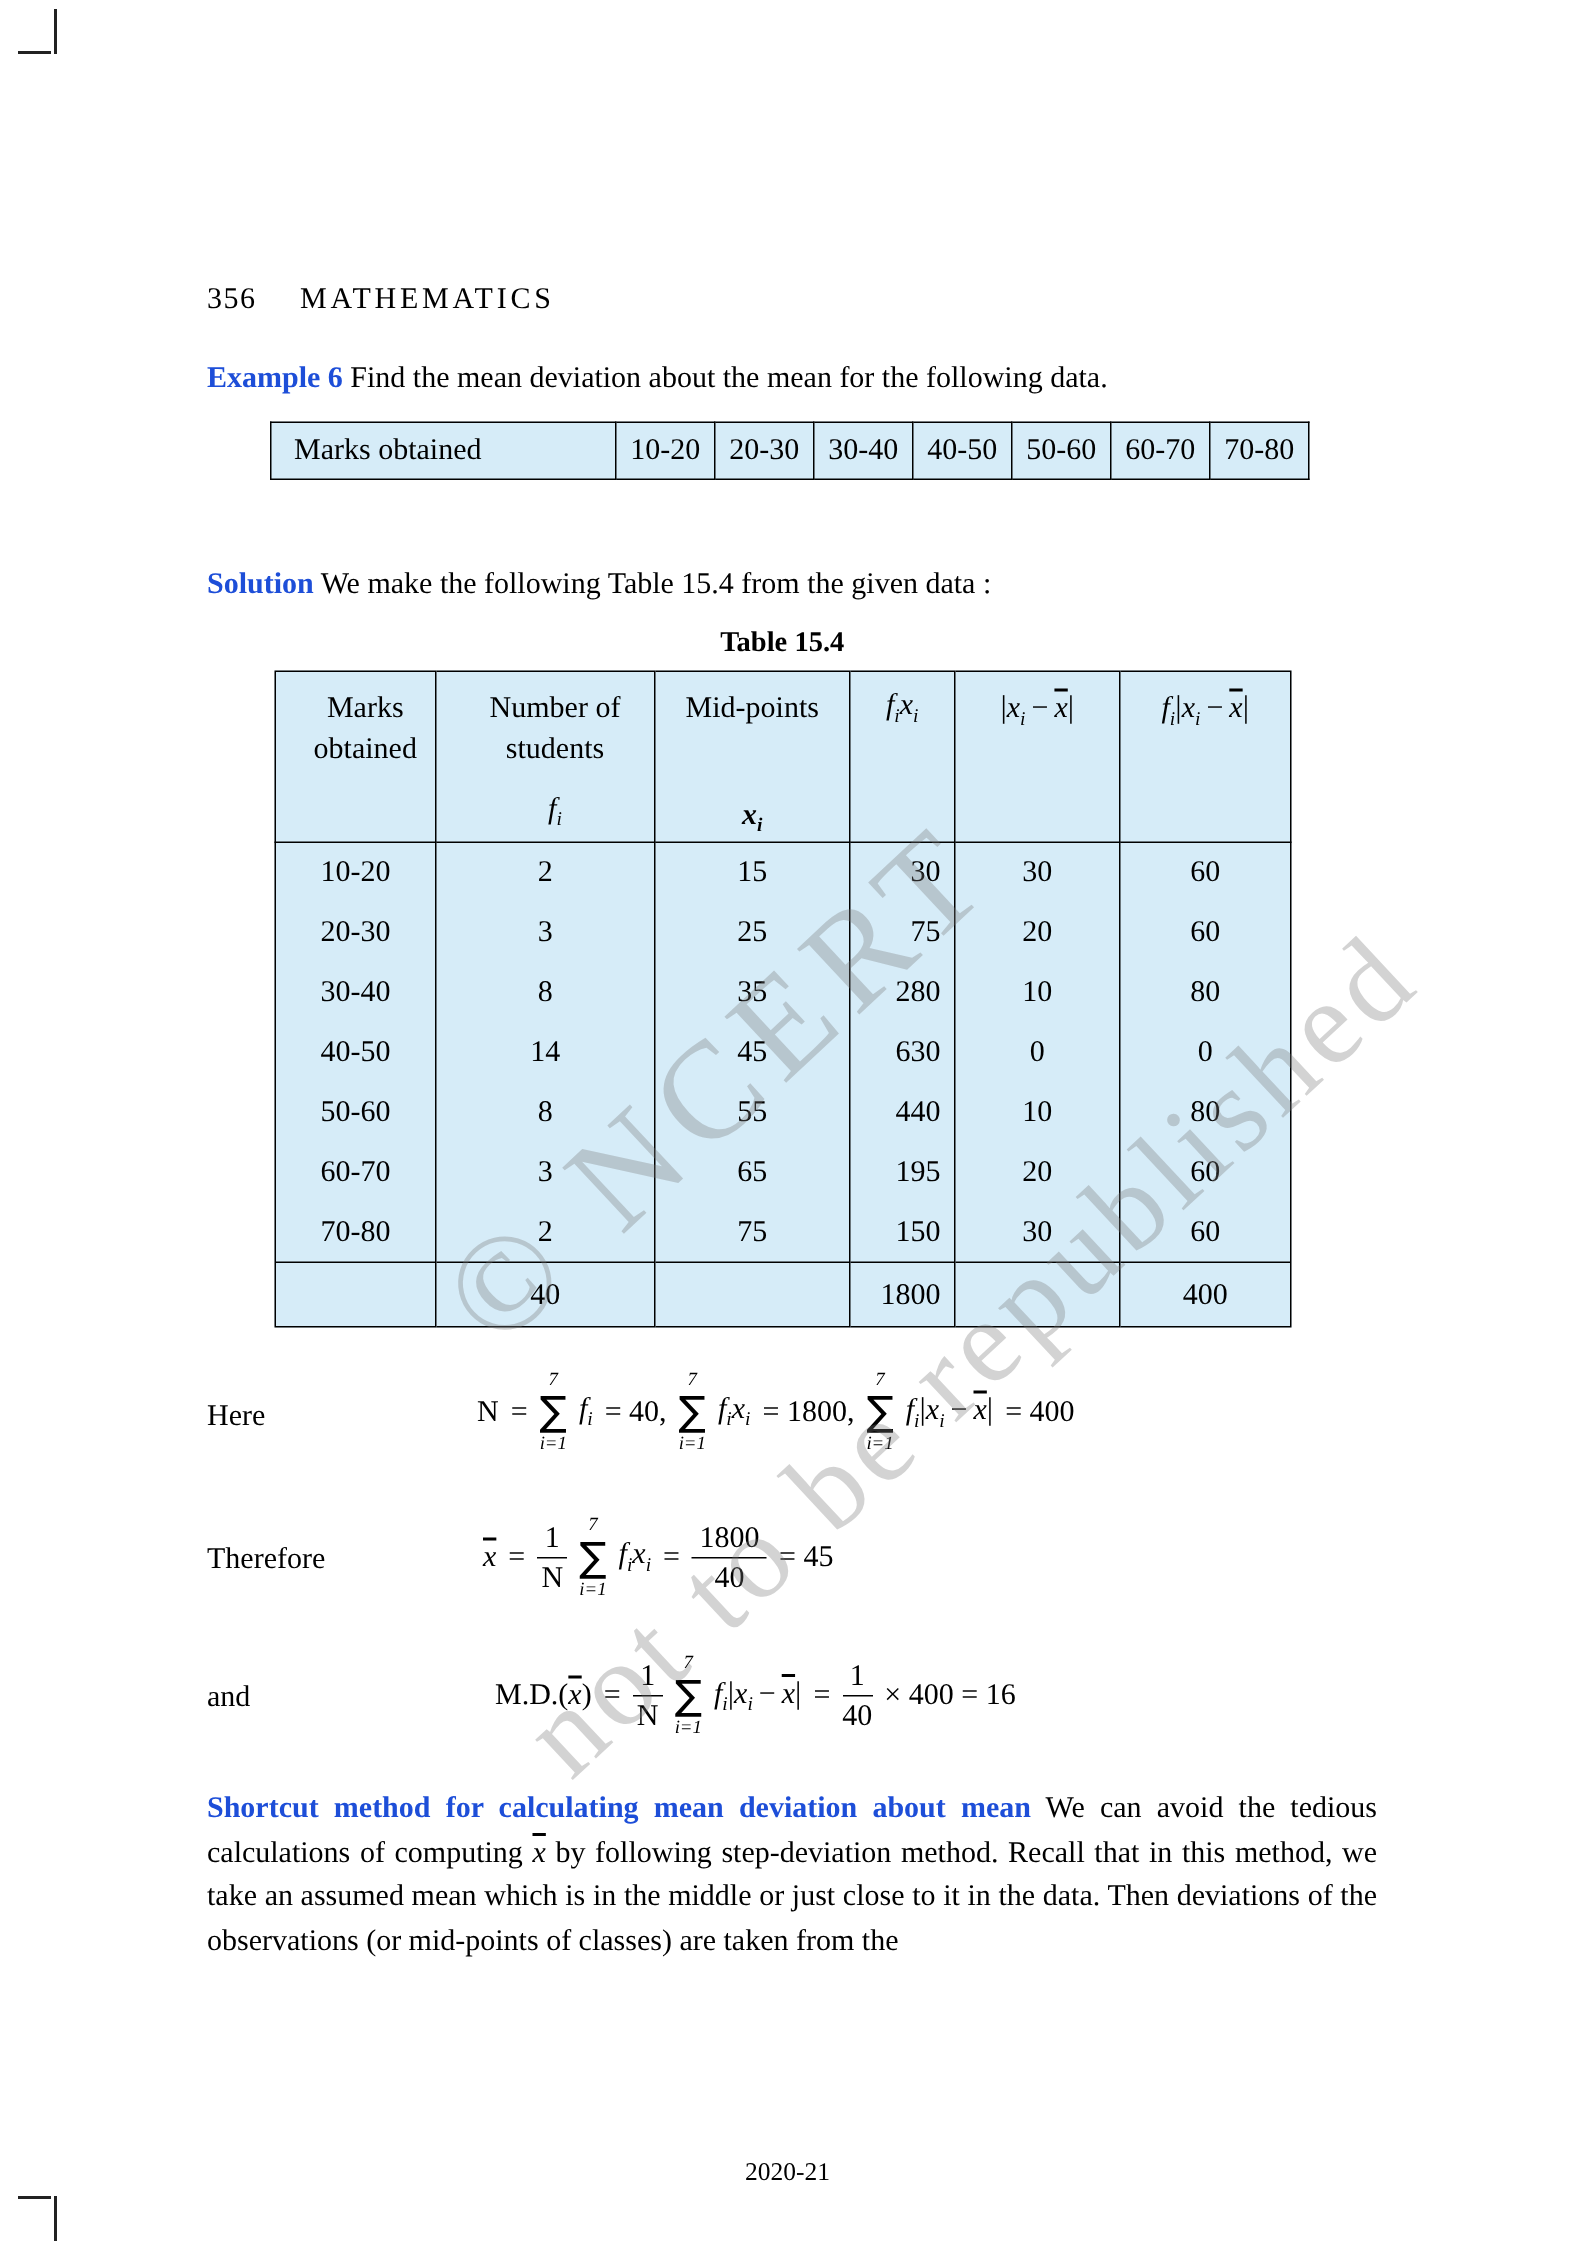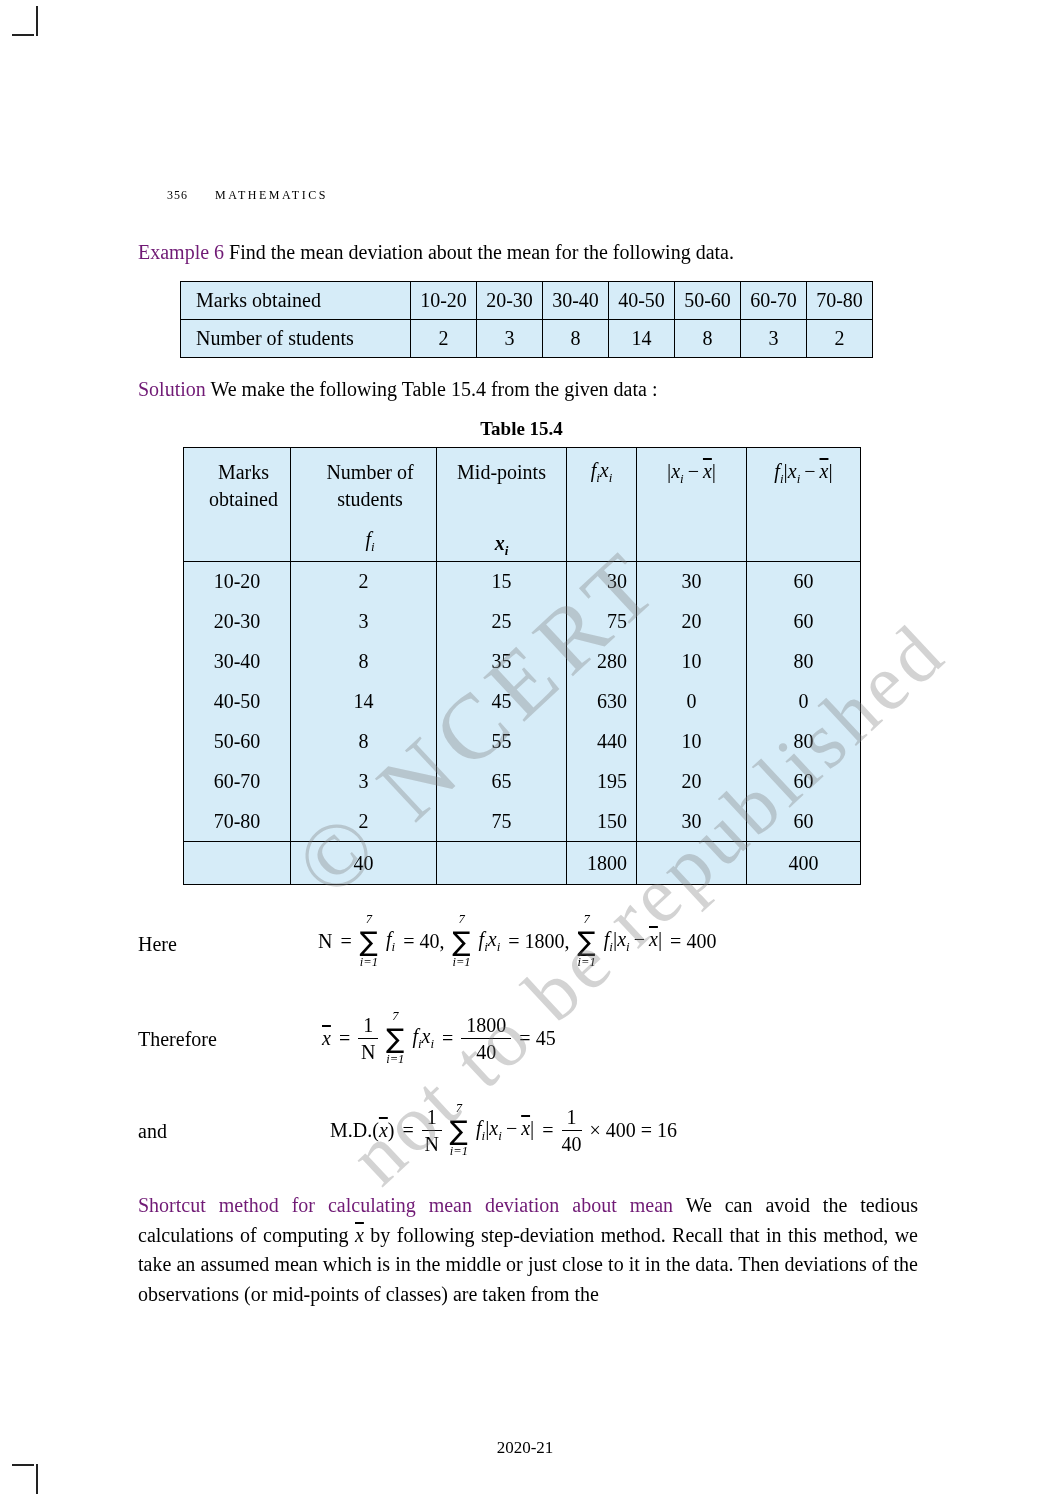--- a/index.html
+++ b/index.html
@@ -1,24 +1,24 @@
 <!DOCTYPE html>
 <html><head>
 <meta charset="utf-8">
 <style>
   * { margin:0; padding:0; box-sizing:border-box; }
   html,body { width:1050px; height:1500px; }
   body { background:#ffffff; font-family:"Liberation Serif", serif; color:#000; position:relative; overflow:hidden; }
   .mark { position:absolute; background:#222; }
-  .pg-head { position:absolute; left:138px; top:188px; font-size:12px;margin-left:29px; }
+  .pg-head { position:absolute; left:138px; top:188px; font-size:20px; }
   .pg-head .num { letter-spacing:1px; }
   .pg-head .title { margin-left:24px; letter-spacing:2.5px; }
   .para { position:absolute; font-size:20px; line-height:30px; }
   .just { text-align:justify; }
-  .accent { color:#701a75; font-weight:normal; }
+  .accent { color:#1d4ed8; font-weight:bold; }
 
   
   .tbl { border-collapse:collapse; background:#d6ecf8; position:absolute; table-layout:fixed; }
   .tbl td { border:1.6px solid #000; font-size:20px; text-align:center; height:38px; padding:2px 4px; }
   .tbl td.lbl { text-align:left; padding-left:15px; }
 
   
   .t-title { position:absolute; font-size:19px; font-weight:bold; text-align:center; }
   .t154 { border-collapse:collapse; background:#d6ecf8; border:1.6px solid #000; position:absolute; table-layout:fixed; }
   .t154 th, .t154 td { border-left:1.6px solid #000; border-right:1.6px solid #000; font-size:20px; font-weight:normal; }
@@ -91,30 +91,20 @@
       <tr>
         <td class="lbl">Marks obtained</td>
         <td>10-20</td>
         <td>20-30</td>
         <td>30-40</td>
         <td>40-50</td>
         <td>50-60</td>
         <td>60-70</td>
         <td>70-80</td>
       </tr>
-      <tr>
-        <td class="lbl">Number of students</td>
-        <td>2</td>
-        <td>3</td>
-        <td>8</td>
-        <td>14</td>
-        <td>8</td>
-        <td>3</td>
-        <td>2</td>
-      </tr>
     </tbody>
   </table>
 
   <div class="para" style="left:138px;top:374px;width:720px;">
     <span class="accent">Solution</span>
     <span>We make the following Table 15.4 from the given data :</span>
   </div>
 
   <div class="t-title" style="left:183px;top:418px;width:677px;font-family:Liberation Serif, serif;">Table 15.4</div>
 

